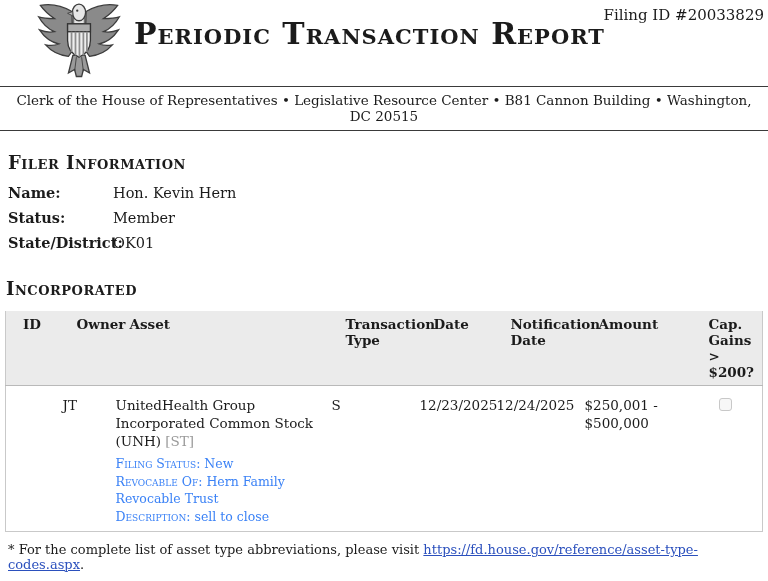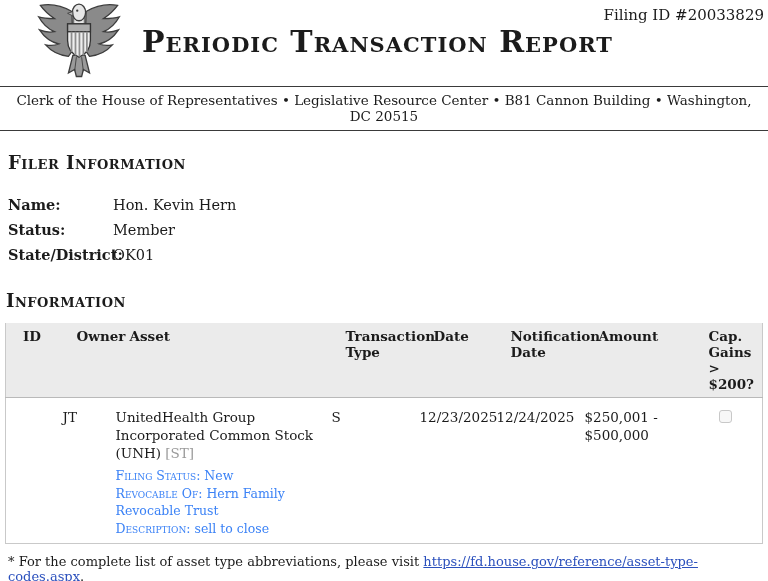--- a/index.html
+++ b/index.html
@@ -10,42 +10,42 @@
     background: #ffffff;
     font-family: "DejaVu Serif", serif;
     color: #1b1b1b;
   }
   .page { position: relative; width: 768px; height: 581px; overflow: hidden; }
 
   
   .header { position: relative; height: 86px; }
   .logo { position: absolute; left: 35px; top: 1px; width: 88px; height: 79px; }
   .title {
-    position: absolute; left: 134px; top: 16px; margin: 8px;
+    position: absolute; left: 134px; top: 16px; margin: 0;
     font-size: 30px; font-weight: bold; font-variant: small-caps;
     letter-spacing: 1px; white-space: nowrap;
   }
   .filing-id { position: absolute; right: 4px; top: 6px; font-size: 15px; }
 
   
   .clerk-band {
     border-top: 1.5px solid #3a3a3a; border-bottom: 1.5px solid #3a3a3a;
     text-align: center; padding: 5px 8px 6px; font-size: 13.5px;
   }
 
   
   .section-heading {
     margin: 0; font-size: 18px; font-weight: bold;
     font-variant: small-caps; letter-spacing: 0.5px;
   }
 
   
   .filer-section { margin: 21px 0 0 8px; }
   .frow { margin-top: 5px; font-size: 14.5px; line-height: 19px; }
-  .frow:first-of-type { margin-top: 22px; }
+  .frow:first-of-type { margin-top: 10px; }
   .flabel { display: inline-block; width: 105px; font-weight: bold; }
 
   
   .tx-section { margin: 25px 0 0 0; }
   .tx-section .section-heading { margin-left: 6px; }
   table.tx-table {
     margin: 12px 0 0 5px; width: 757px;
     border-collapse: collapse; table-layout: fixed;
     font-size: 13.5px; border: 1px solid #c9c9c9; border-top: none;
   }
@@ -124,21 +124,21 @@
     </div>
     <div class="frow">
       <span class="flabel">Status:</span><span>Member</span>
     </div>
     <div class="frow">
       <span class="flabel">State/District:</span><span>OK01</span>
     </div>
   </section>
 
   <section class="tx-section">
-    <h2 class="section-heading">Information</h2>
+    <h2 class="section-heading">Incorporated</h2>
     <table class="tx-table">
       <colgroup>
         <col style="width:54px">
           <col style="width:53px">
           <col style="width:216px">
           <col style="width:88px">
         <col style="width:77px">
           <col style="width:88px">
           <col style="width:110px">
           <col style="width:71px">

